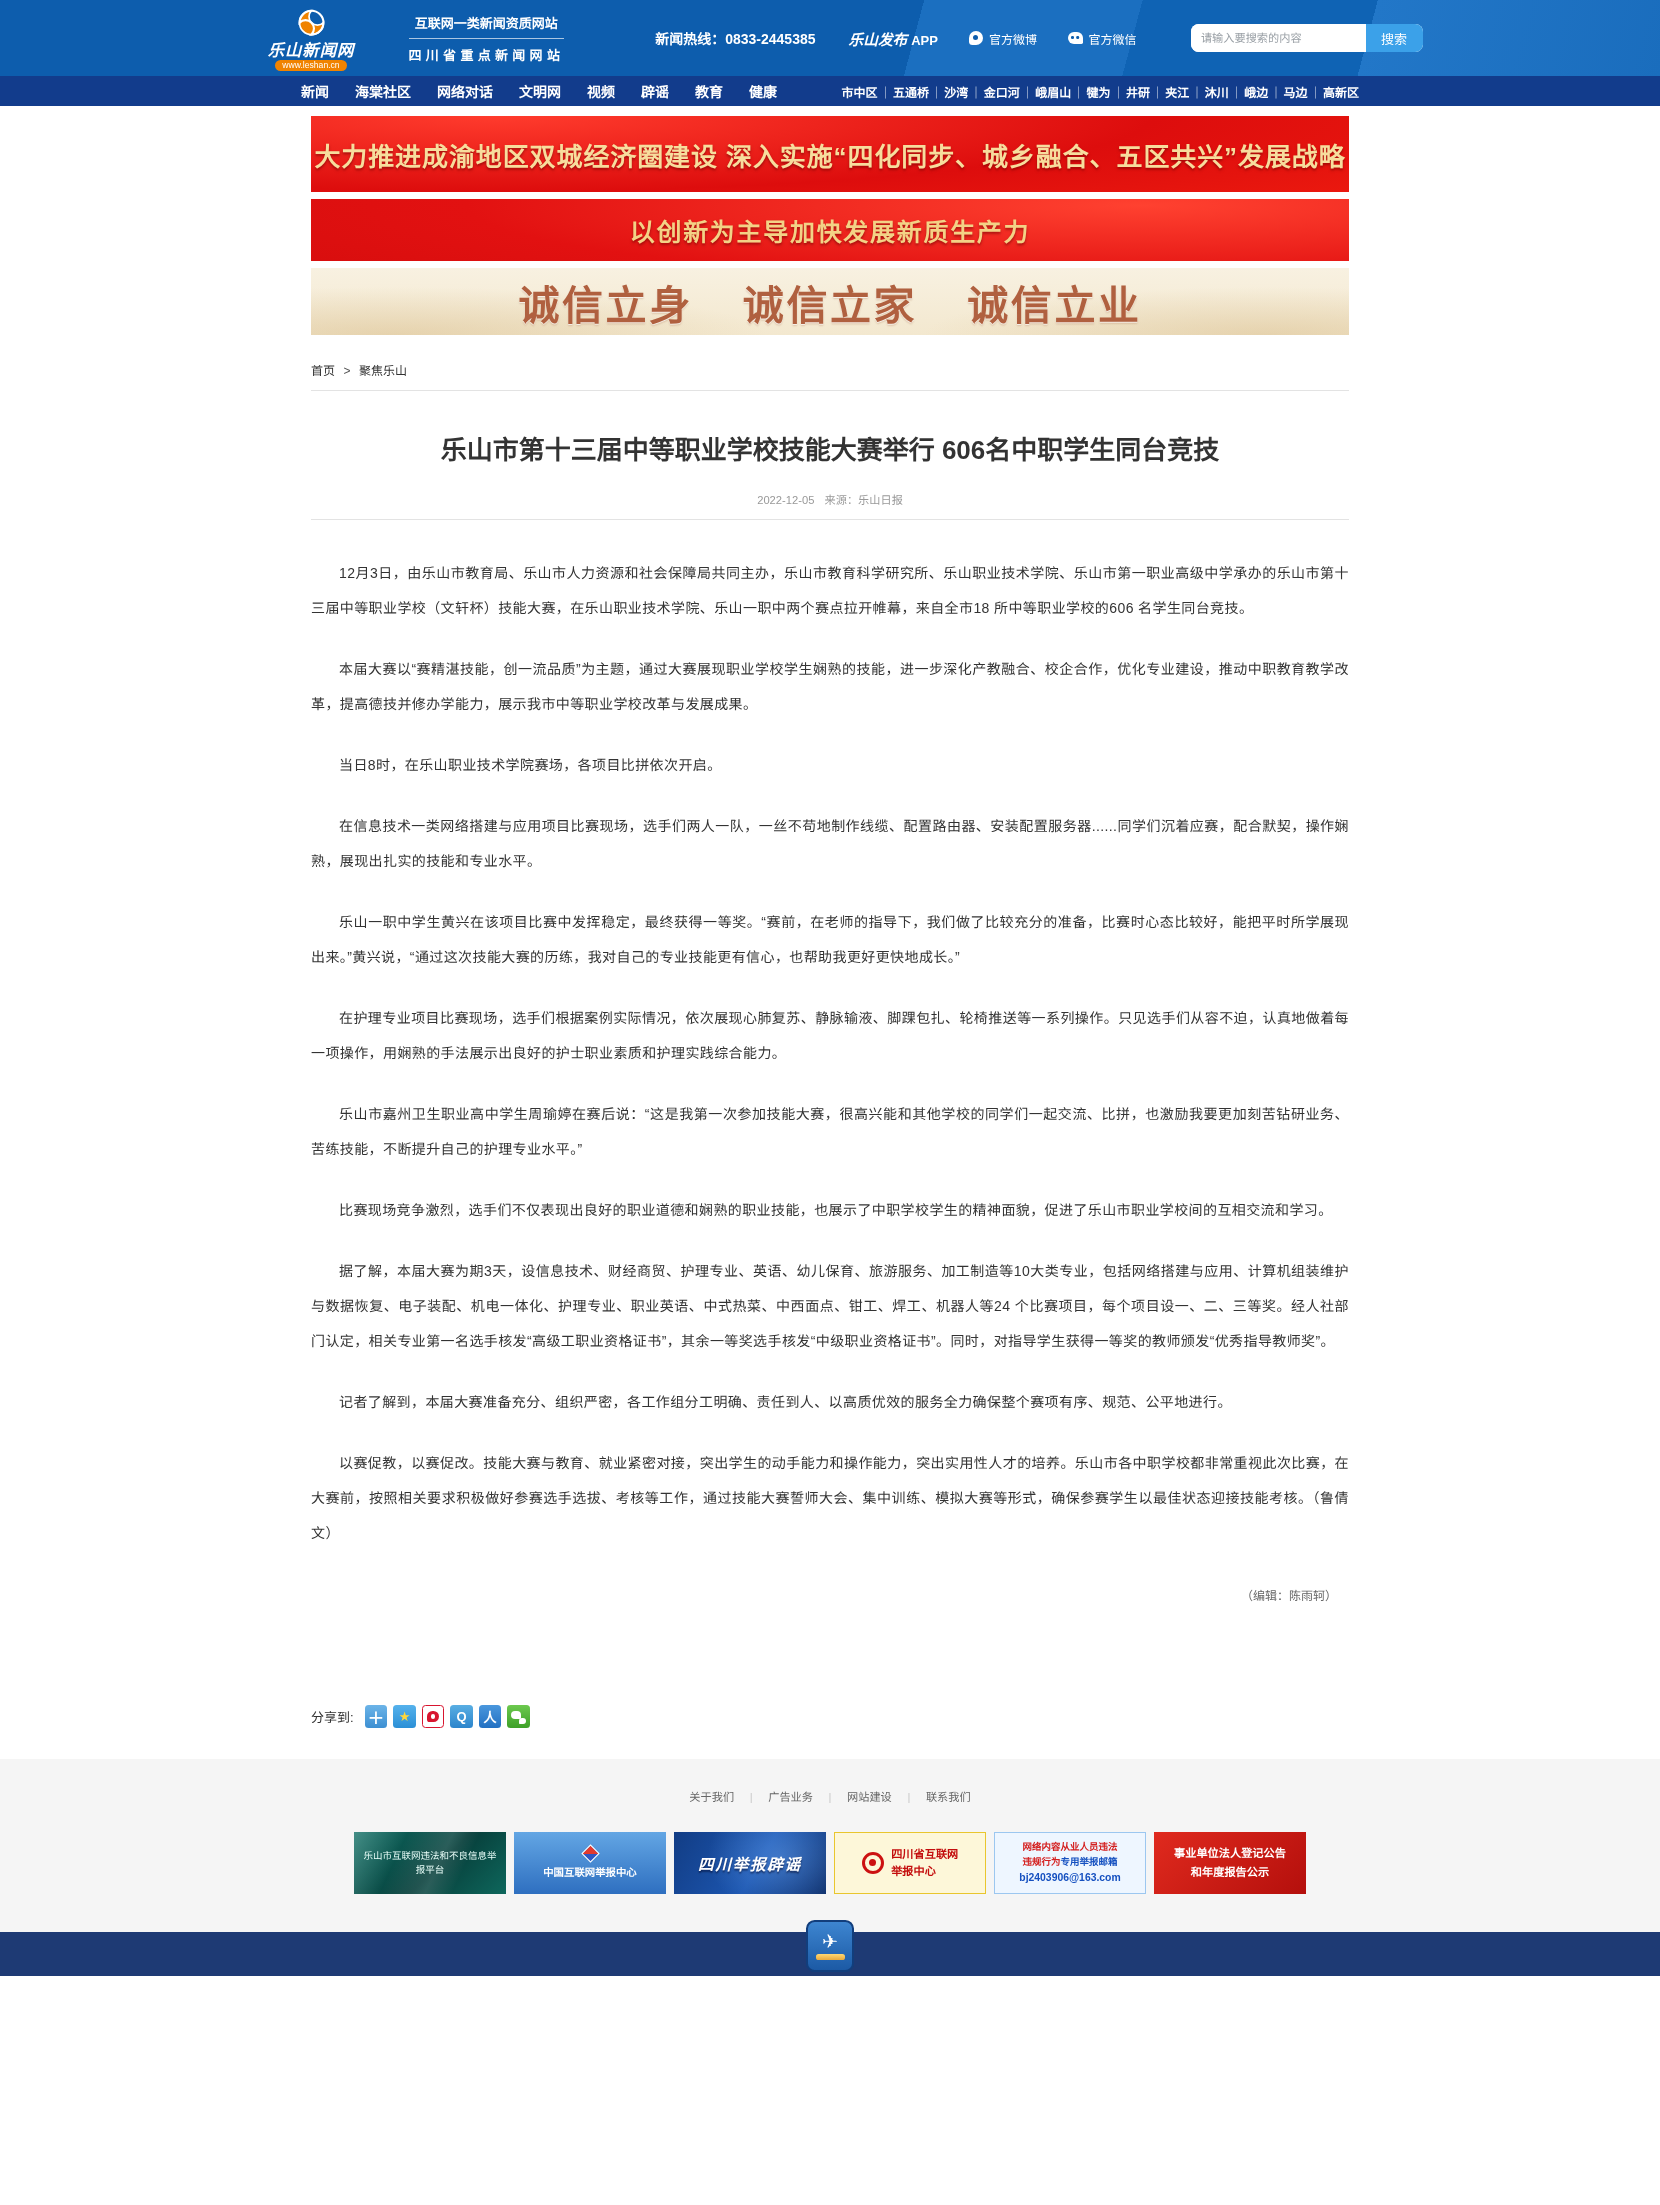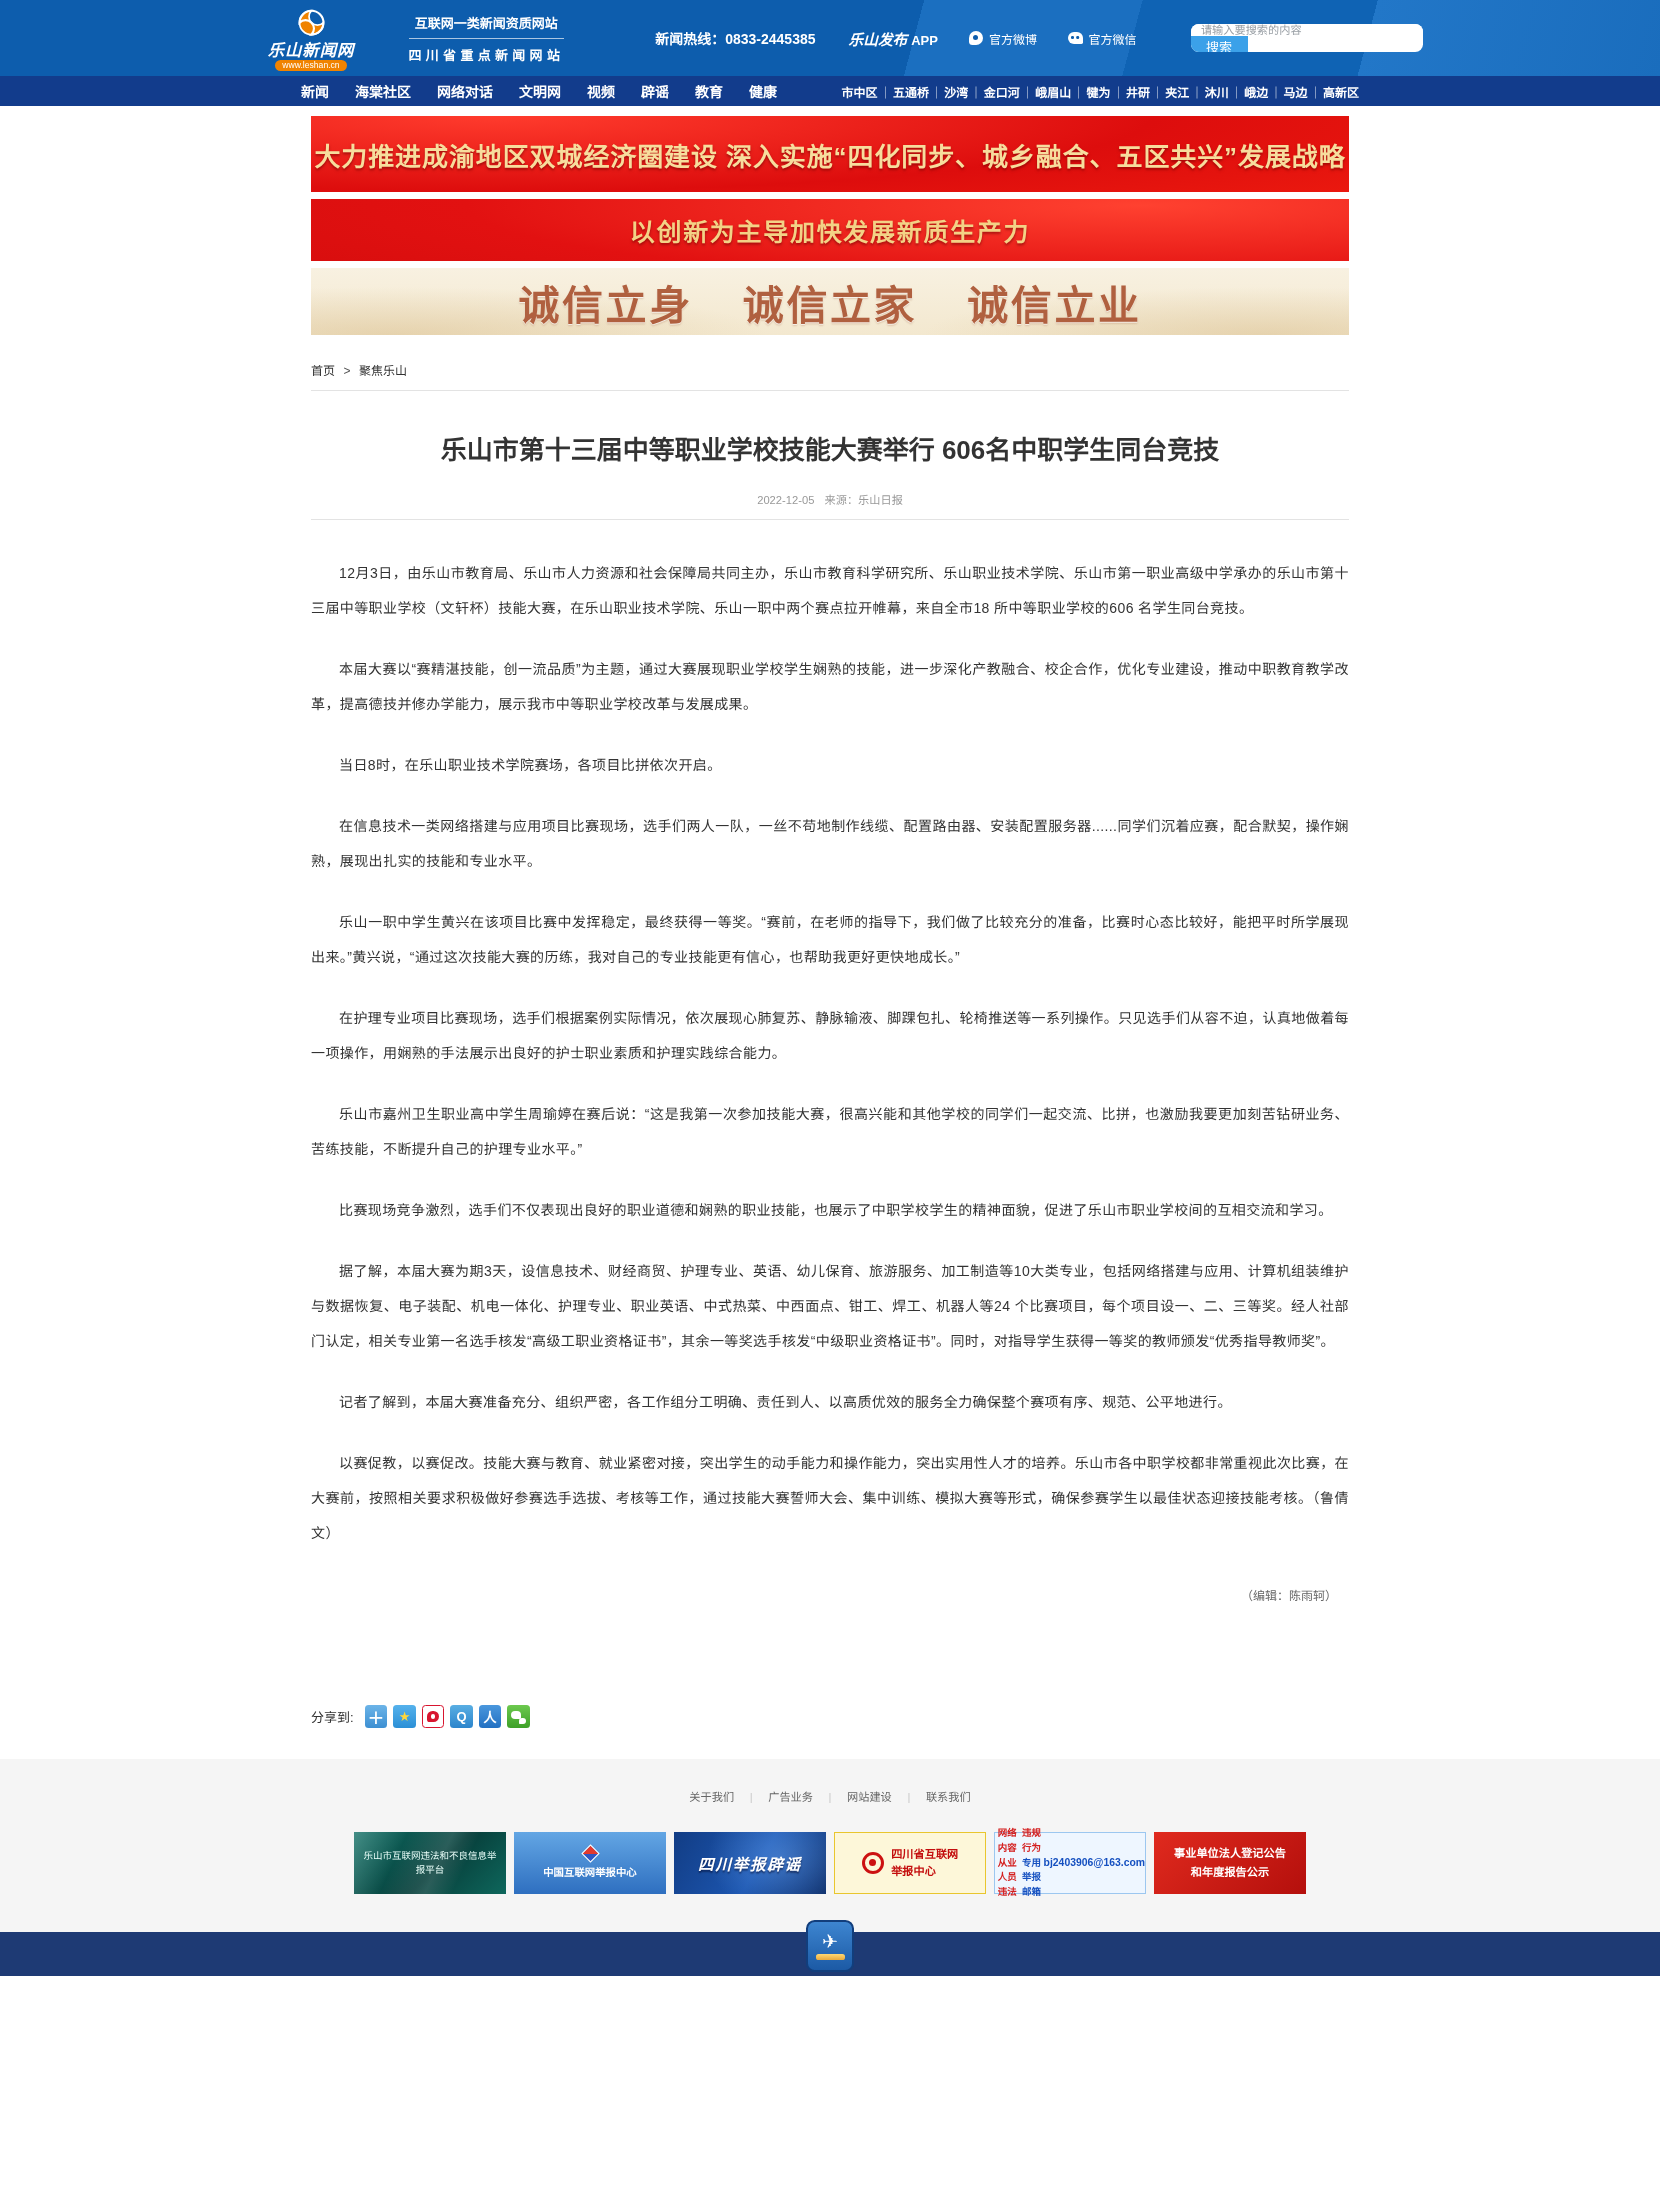--- a/index.html
+++ b/index.html
@@ -34,21 +34,21 @@
   .hotline { margin-left: 91px; font-size: 14px; font-weight: bold; white-space: nowrap; }
   .app { margin-left: 33px; white-space: nowrap; }
   .app-script { font-style: italic; font-weight: bold; font-size: 14.7px; font-family: "Liberation Serif", serif; }
   .app-suffix { font-weight: bold; font-size: 13px; }
   .social { margin-left: 31px; display: flex; align-items: center; gap: 6px; font-size: 12px; cursor: pointer; white-space: nowrap; }
   .hicon { display: inline-block; position: relative; }
   .weibo-eye { width: 14px; height: 14px; background: #fff; border-radius: 50% 50% 50% 3.5px; }
   .weibo-eye::after { content: ""; position: absolute; left: 4.3px; top: 4.3px; width: 5.2px; height: 5.2px; border-radius: 50%; background: #0d5dad; }
   .wechat-bubble { width: 14.7px; height: 12px; background: #fff; border-radius: 7px 7px 1.7px 7px; }
   .wechat-bubble::after { content: ""; position: absolute; left: 3.5px; top: 4.3px; width: 2.6px; height: 2.6px; border-radius: 50%; background: #0d5dad; box-shadow: 5.2px 0 0 #0d5dad; }
-  .search { margin-left: auto; display: flex; height: 28px; width: 232px; border-radius: 7.8px; overflow: hidden; background: #fff; flex-direction: column; }
+  .search { margin-left: auto; display: flex; height: 28px; width: 232px; border-radius: 7.8px; overflow: hidden; background: #fff; }
   .search input { border: 0; flex: 1; padding: 0 10.4px; font-size: 11.2px; color: #333; outline: none; font-family: inherit; }
   .search input::placeholder { color: #9aa0a6; }
   .search button { width: 57px; background: #3ba1e9; color: #fff; border: 0; font-size: 13px; cursor: pointer; font-family: inherit; }
 
   
   .main-nav { background: #123c8c; }
   .nav-inner { width: 1058px; margin: 0 auto; height: 30px; display: flex; align-items: center; justify-content: space-between; gap: 28px; }
   .nav-left { display: flex; }
   .nav-left a { color: #fff; font-weight: bold; font-size: 14px; margin-right: 26px; text-decoration: none; }
   .nav-right { display: flex; align-items: center; }
@@ -134,21 +134,21 @@
   .fbadge-piyao {
     background:
       radial-gradient(80% 150% at 70% 40%, rgba(120,180,255,.4) 0%, rgba(120,180,255,0) 60%),
       linear-gradient(120deg, #123d85, #1c56b0 55%, #0e2f6b);
     color: #fff; font-weight: bold; font-size: 15.6px; font-style: italic; letter-spacing: 1.7px; text-shadow: 0 1.7px 1.7px rgba(0,0,30,.5);
   }
   .fbadge-scjb { background: #fdf7d9; border: 1.7px solid #e9c62e; gap: 7px; }
   .fbadge-scjb .swirl { width: 22.5px; height: 22.5px; border-radius: 50%; border: 3.5px solid #cc1111; position: relative; flex-shrink: 0; }
   .fbadge-scjb .swirl::after { content: ""; position: absolute; left: 4.3px; top: 4.3px; width: 7px; height: 7px; border-radius: 50%; background: #cc1111; }
   .fbadge-scjb .scjb-text { color: #c30d0d; font-weight: bold; font-size: 11.2px; line-height: 1.5; text-align: left; }
-  .fbadge-mail { background: #eef6ff; border: 0.9px solid #9cc7f0; flex-direction: row; font-size: 9.5px; line-height: 1.55; font-weight: bold; }
+  .fbadge-mail { background: #eef6ff; border: 0.9px solid #9cc7f0; flex-direction: column; font-size: 9.5px; line-height: 1.55; font-weight: bold; }
   .fbadge-mail .red { color: #d42020; }
   .fbadge-mail .blue { color: #1550c0; }
   .fbadge-mail .email { color: #1550c0; font-size: 10.4px; }
   .fbadge-gongshi { background: linear-gradient(135deg, #e02a1e, #b40f0c); color: #fff; font-weight: bold; font-size: 11.2px; flex-direction: column; line-height: 1.7; }
 
   
   .bottom-strip { height: 44px; background: #1e3a74; position: relative; }
   .bottom-emblem {
     position: absolute; left: 50%; transform: translateX(-50%); top: -12px;
     width: 48px; height: 52px; border-radius: 8.6px; cursor: pointer;

